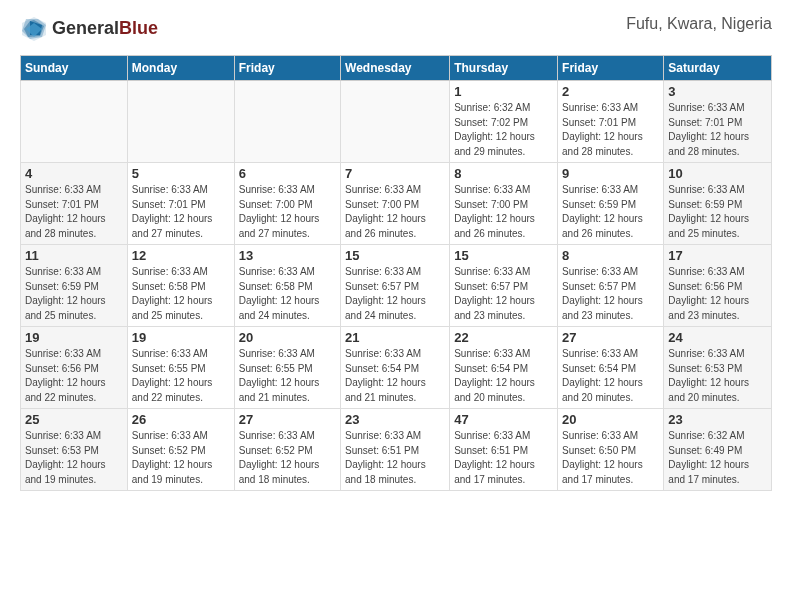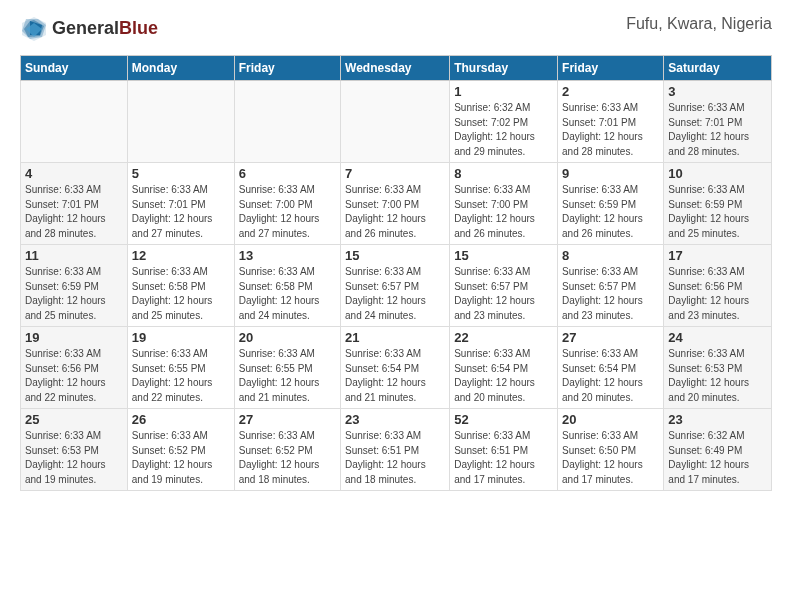--- a/index.html
+++ b/index.html
@@ -298,21 +298,21 @@
 and 18 minutes.</div>
           </td>
           <td>
             <span class="day-num">23</span>
             <div class="day-info" style="white-space: pre-line;">Sunrise: 6:33 AM
 Sunset: 6:51 PM
 Daylight: 12 hours
 and 18 minutes.</div>
           </td>
           <td>
-            <span class="day-num">52</span>
+            <span class="day-num">47</span>
             <div class="day-info" style="white-space: pre-line;">Sunrise: 6:33 AM
 Sunset: 6:51 PM
 Daylight: 12 hours
 and 17 minutes.</div>
           </td>
           <td>
             <span class="day-num">20</span>
             <div class="day-info" style="white-space: pre-line;">Sunrise: 6:33 AM
 Sunset: 6:50 PM
 Daylight: 12 hours

